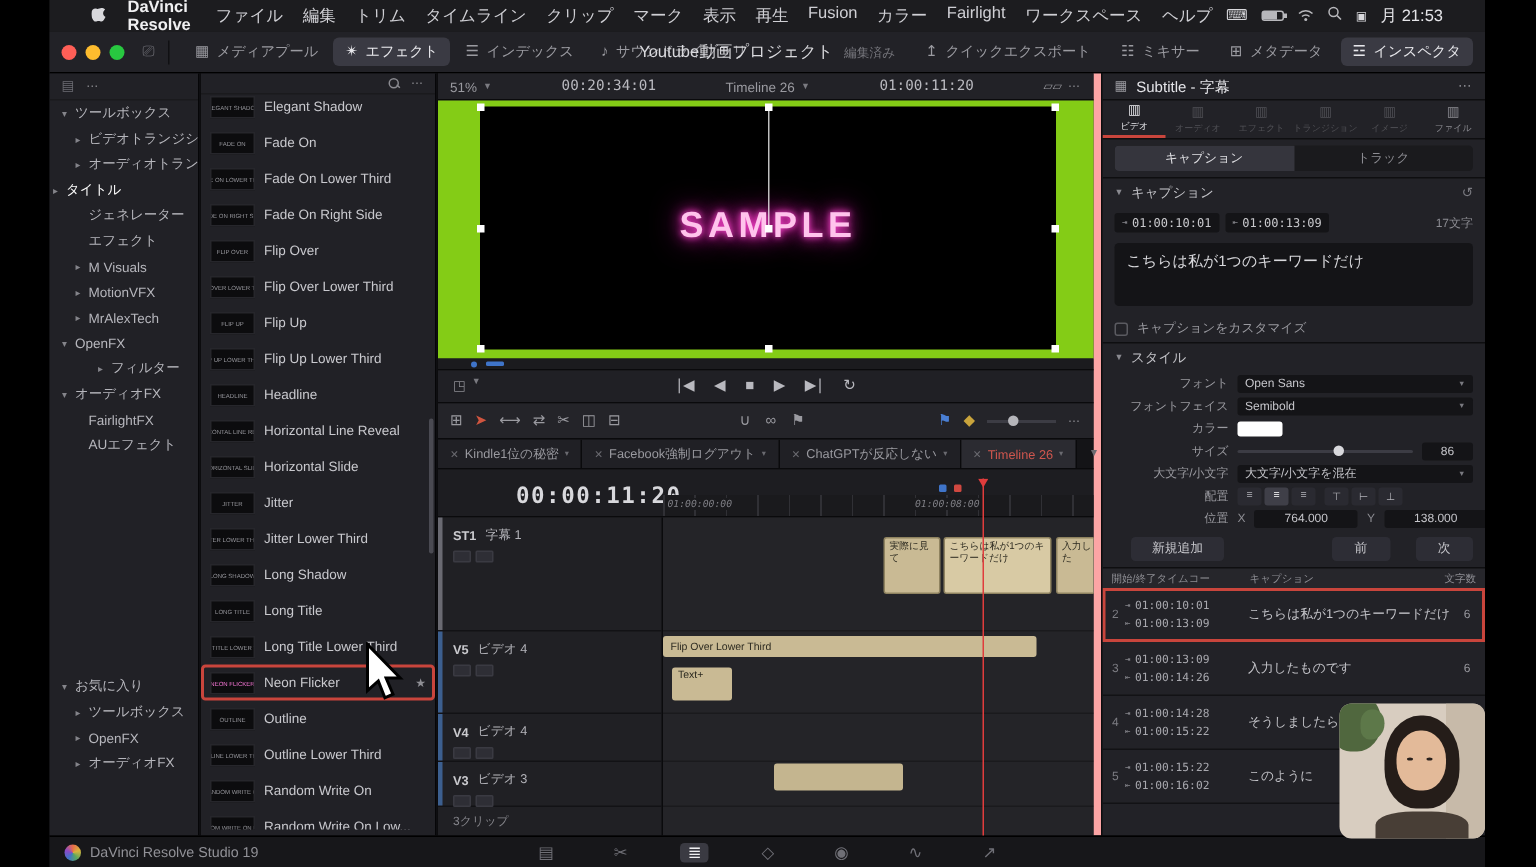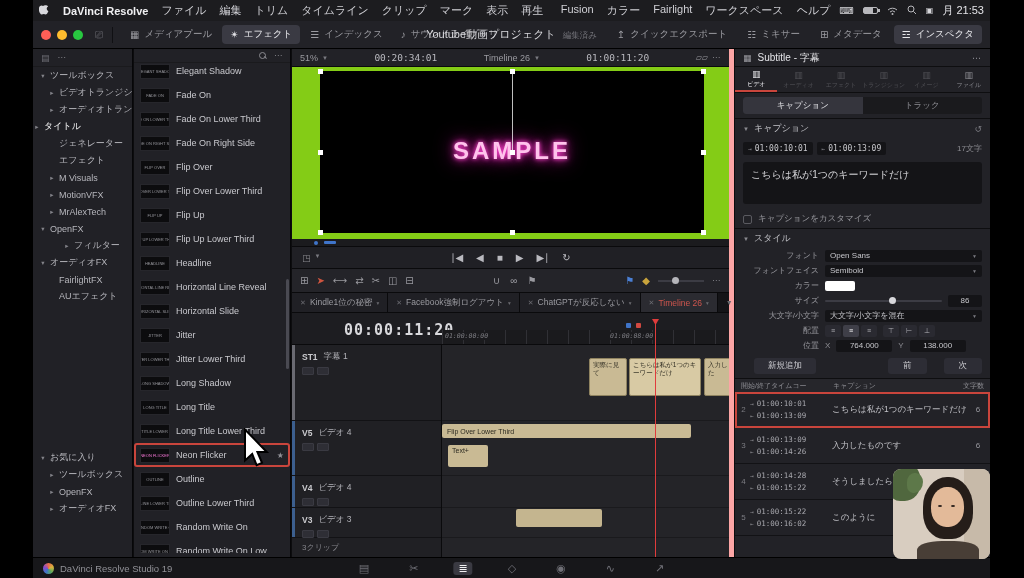--- a/index.html
+++ b/index.html
@@ -2,21 +2,21 @@
 <html><head>
 <meta charset="utf-8">
 <style>
   * { box-sizing: border-box; margin: 0; padding: 0; }
   body { background:#000; font-family:"Liberation Sans","DejaVu Sans",sans-serif; }
   .stage { position:relative; width:1024px; height:578px; background:#000; overflow:hidden; }
   .screen { position:absolute; left:33px; top:0; width:957px; height:578px; background:#0c0c0e; }
 
   
   .menubar { position:absolute; left:0; top:0; right:0; height:21px; background:#1c1c1f;
-    display:flex; align-items:center; gap:13px; padding:0 6px; font-size:11px; color:#d8d8dc; }
+    display:flex; align-items:center; gap:13px; padding:0 28px; font-size:11px; color:#d8d8dc; }
   .apple { display:flex; align-items:center; }
   .appname { font-weight:bold; color:#f0f0f2; }
   .mgroup { display:flex; gap:13px; }
   .mitem { color:#cfcfd4; white-space:nowrap; }
   .statusicons { margin-left:auto; display:flex; align-items:center; gap:9px; }
   .batt { width:15px; height:7px; border:1px solid #b8b8bc; border-radius:2px; position:relative; background:linear-gradient(90deg,#b8b8bc 70%,transparent 70%); }
   .batt::after { content:""; position:absolute; right:-3px; top:1px; width:2px; height:3px; background:#b8b8bc; }
   .clock { white-space:nowrap; color:#e4e4e8; }
 
   
@@ -155,21 +155,21 @@
   .cust-label { font-size:8.5px; color:#9a9aa0; }
   .fieldrow { height:15px; display:flex; align-items:center; gap:6px; padding:0 8px; font-size:8px; color:#9a9aa0; }
   .flabel { width:76px; text-align:right; flex:none; white-space:nowrap; }
   .dd { flex:1; background:#141417; border-radius:2px; height:12px; display:flex; align-items:center; justify-content:space-between; padding:0 5px; color:#c6c6cb; font-size:8px; }
   .ddcaret { font-size:5px; color:#7a7a80; }
   .swatch { width:30px; height:10px; background:#fff; border-radius:2px; }
   .slider { flex:1; height:2px; background:#3c3c44; border-radius:1px; position:relative; }
   .sfill { width:55%; height:2px; background:#8a8a92; }
   .sknob { position:absolute; left:55%; top:-3px; width:7px; height:7px; background:#d8d8dc; border-radius:50%; }
   .valbox { width:34px; background:#141417; border-radius:2px; height:12px; display:flex; align-items:center; justify-content:center; color:#c6c6cb; font-size:8px; flex:none; }
-  .valbox.wide { width:56px; }
+  .valbox.wide { width:69px; }
   .abgroup { display:flex; gap:2px; }
   .ab { width:16px; height:12px; background:#2a2a31; border-radius:2px; display:flex; align-items:center; justify-content:center; font-size:7px; color:#b2b2b8; }
   .ab.on { background:#3f3f48; color:#fff; }
   .axis { color:#8d8d93; }
   .btnrow { display:flex; align-items:center; padding:5px 8px 4px; gap:6px; }
   .btn { background:#2d2d35; border-radius:3px; height:16px; display:flex; align-items:center; justify-content:center; font-size:8.5px; color:#c8c8cd; padding:0 14px;margin-left:11px; }
   .btn.nav { padding:0 15px; }
   .pushright { margin-left:auto; }
   .ctablehead { display:flex; align-items:center; height:14px; padding:0 6px; background:#26262b; font-size:7px; color:#8d8d93; border-top:1px solid #0e0e10; }
   .chc-time { width:92px; } .chc-cap { flex:1; } .chc-count { width:26px; text-align:right; }

